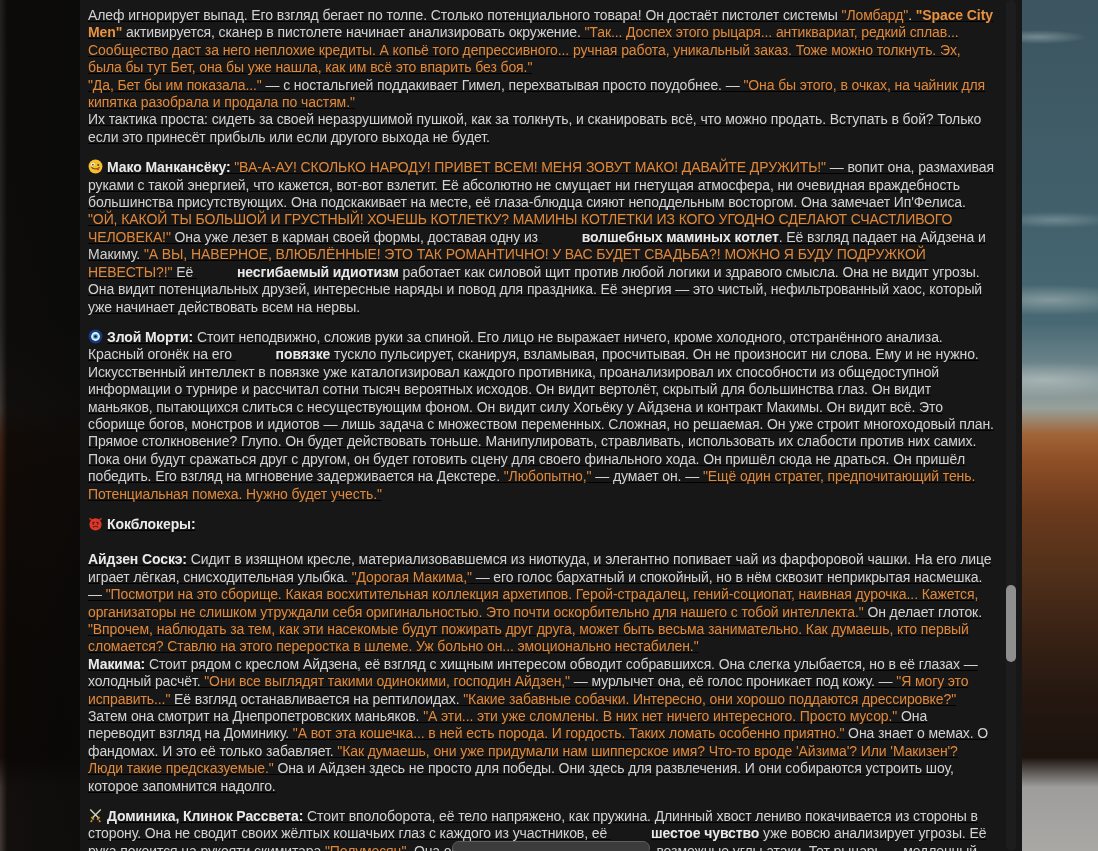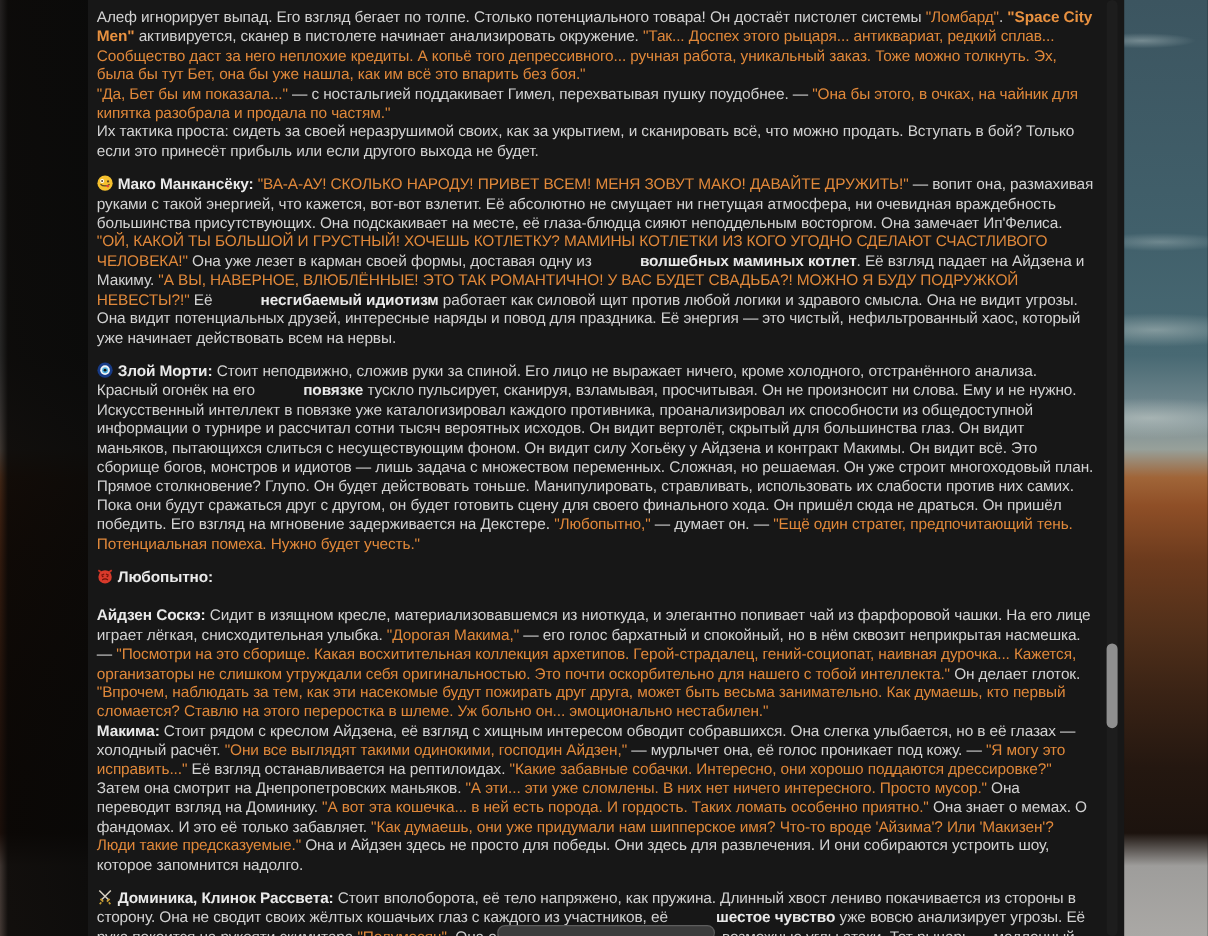--- a/index.html
+++ b/index.html
@@ -10,21 +10,21 @@
       radial-gradient(90px 12px at 1055px 220px, rgba(195,208,208,.35), transparent 70%),
       radial-gradient(140px 22px at 1050px 300px, rgba(205,214,210,.45), transparent 70%),
       radial-gradient(160px 26px at 1045px 380px, rgba(210,216,210,.5), transparent 70%),
       linear-gradient(180deg,
         #3c5560 0%, #41606b 25%, #486973 38%, #7d9095 45%, #97a09a 48%,
         #a06538 51%, #8f4f27 54%, #6b3a1d 60%, #52301a 67%, #3a2315 74%,
         #241710 82%, #1c130e 89%, #9e9d9b 92.5%, #aaa8a5 100%);}
   .left-shade{position:absolute;left:0;top:0;width:80px;height:851px;
     background:linear-gradient(90deg, rgba(26,13,8,.72) 0%, rgba(10,7,5,.95) 9%, rgba(9,8,7,.97) 100%);}
   .panel{position:absolute;left:80px;top:0;width:942px;height:851px;
-    background:#171717;box-sizing:border-box;padding:7px 26px 0 8px;}
+    background:#171717;box-sizing:border-box;padding:7px 26px 0 8px;text-decoration:underline;}
   .chat{color:#d2d2d2;font-size:14px;line-height:17.4px;letter-spacing:-0.1px;}
   .msg-para{margin:0;}
   .gap-lg{margin-top:13px;}
   .gap-sm{margin-top:18px;}
   .seg-quote{color:#e0883a;}
   .seg-quote-bold{color:#e89140;font-weight:bold;}
   .seg-bold{color:#e8e8e8;font-weight:bold;padding-left:40px;}
   .seg-name{color:#eaeaea;font-weight:bold;text-align:center;}
   .char-icon{display:inline-block;width:15px;height:15px;vertical-align:-2px;margin-right:4px;}
   .char-icon svg{display:block;width:15px;height:15px;}
@@ -35,22 +35,22 @@
 </style>
 </head>
 <body>
 
 <div class="bg"></div>
 <div class="left-shade"></div>
 
 <div class="panel">
   <div class="chat" id="chat-log">
       <div class="msg-para"><span class="seg-text">Алеф игнорирует выпад. Его взгляд бегает по толпе. Столько потенциального товара! Он достаёт пистолет системы </span><span class="seg-quote">"Ломбард"</span><span class="seg-text">. </span><span class="seg-quote-bold">"Space City Men"</span><span class="seg-text"> активируется, сканер в пистолете начинает анализировать окружение. </span><span class="seg-quote">"Так... Доспех этого рыцаря... антиквариат, редкий сплав... Сообщество даст за него неплохие кредиты. А копьё того депрессивного... ручная работа, уникальный заказ. Тоже можно толкнуть. Эх, была бы тут Бет, она бы уже нашла, как им всё это впарить без боя."</span></div>
-      <div class="msg-para"><span class="seg-quote">"Да, Бет бы им показала..."</span><span class="seg-text"> — с ностальгией поддакивает Гимел, перехватывая пушку поудобнее. — </span><span class="seg-quote">"Она бы этого, в очках, на чайник для кипятка разобрала и продала по частям."</span></div>
-      <div class="msg-para"><span class="seg-text">Их тактика проста: сидеть за своей неразрушимой своих, как за укрытием, и сканировать всё, что можно продать. Вступать в бой? Только если это принесёт прибыль или если другого выхода не будет.</span></div>
+      <div class="msg-para"><span class="seg-quote">"Да, Бет бы им показала..."</span><span class="seg-text"> — с ностальгией поддакивает Гимел, перехватывая просто поудобнее. — </span><span class="seg-quote">"Она бы этого, в очках, на чайник для кипятка разобрала и продала по частям."</span></div>
+      <div class="msg-para"><span class="seg-text">Их тактика проста: сидеть за своей неразрушимой пушкой, как за толкнуть, и сканировать всё, что можно продать. Вступать в бой? Только если это принесёт прибыль или если другого выхода не будет.</span></div>
       <div class="msg-para gap-lg"><span class="char-icon"><svg viewBox="0 0 16 16">
             <circle cx="8" cy="8" r="7.4" fill="#f5c02e"></circle>
             <circle cx="5.2" cy="5.9" r="1.9" fill="#fff"></circle>
             <circle cx="5.2" cy="6" r="1" fill="#5a4628"></circle>
             <circle cx="10.9" cy="6.3" r="1.1" fill="#5a4628"></circle>
             <path d="M3.6 9c2.4 2.3 6.4 2.3 8.8 0" stroke="#5a4628" stroke-width="1.2" fill="none"></path>
             <path d="M8.6 10.3c1.6 2.9 4 2.3 3.3-.7z" fill="#df4a35"></path>
           </svg></span><span class="seg-name">Мако Манкансёку: </span><span class="seg-quote">"ВА-А-АУ! СКОЛЬКО НАРОДУ! ПРИВЕТ ВСЕМ! МЕНЯ ЗОВУТ МАКО! ДАВАЙТЕ ДРУЖИТЬ!"</span><span class="seg-text"> — вопит она, размахивая руками с такой энергией, что кажется, вот-вот взлетит. Её абсолютно не смущает ни гнетущая атмосфера, ни очевидная враждебность большинства присутствующих. Она подскакивает на месте, её глаза-блюдца сияют неподдельным восторгом. Она замечает Ип'Фелиса. </span><span class="seg-quote">"ОЙ, КАКОЙ ТЫ БОЛЬШОЙ И ГРУСТНЫЙ! ХОЧЕШЬ КОТЛЕТКУ? МАМИНЫ КОТЛЕТКИ ИЗ КОГО УГОДНО СДЕЛАЮТ СЧАСТЛИВОГО ЧЕЛОВЕКА!"</span><span class="seg-text"> Она уже лезет в карман своей формы, доставая одну из </span><span class="seg-bold">волшебных маминых котлет</span><span class="seg-text">. Её взгляд падает на Айдзена и Макиму. </span><span class="seg-quote">"А ВЫ, НАВЕРНОЕ, ВЛЮБЛЁННЫЕ! ЭТО ТАК РОМАНТИЧНО! У ВАС БУДЕТ СВАДЬБА?! МОЖНО Я БУДУ ПОДРУЖКОЙ НЕВЕСТЫ?!"</span><span class="seg-text"> Её </span><span class="seg-bold">несгибаемый идиотизм</span><span class="seg-text"> работает как силовой щит против любой логики и здравого смысла. Она не видит угрозы. Она видит потенциальных друзей, интересные наряды и повод для праздника. Её энергия — это чистый, нефильтрованный хаос, который уже начинает действовать всем на нервы.</span></div>
       <div class="msg-para gap-lg"><span class="char-icon"><svg viewBox="0 0 16 16">
             <circle cx="8" cy="8" r="7.4" fill="#173a85"></circle>
@@ -58,21 +58,21 @@
             <circle cx="8" cy="8" r="2.9" fill="#4fb0dd"></circle>
             <circle cx="8" cy="8" r="1.4" fill="#0f141b"></circle>
           </svg></span><span class="seg-name">Злой Морти: </span><span class="seg-text">Стоит неподвижно, сложив руки за спиной. Его лицо не выражает ничего, кроме холодного, отстранённого анализа. Красный огонёк на его </span><span class="seg-bold">повязке</span><span class="seg-text"> тускло пульсирует, сканируя, взламывая, просчитывая. Он не произносит ни слова. Ему и не нужно. Искусственный интеллект в повязке уже каталогизировал каждого противника, проанализировал их способности из общедоступной информации о турнире и рассчитал сотни тысяч вероятных исходов. Он видит вертолёт, скрытый для большинства глаз. Он видит маньяков, пытающихся слиться с несуществующим фоном. Он видит силу Хогьёку у Айдзена и контракт Макимы. Он видит всё. Это сборище богов, монстров и идиотов — лишь задача с множеством переменных. Сложная, но решаемая. Он уже строит многоходовый план. Прямое столкновение? Глупо. Он будет действовать тоньше. Манипулировать, стравливать, использовать их слабости против них самих. Пока они будут сражаться друг с другом, он будет готовить сцену для своего финального хода. Он пришёл сюда не драться. Он пришёл победить. Его взгляд на мгновение задерживается на Декстере. </span><span class="seg-quote">"Любопытно,"</span><span class="seg-text"> — думает он. — </span><span class="seg-quote">"Ещё один стратег, предпочитающий тень. Потенциальная помеха. Нужно будет учесть."</span></div>
       <div class="msg-para gap-lg"><span class="char-icon"><svg viewBox="0 0 16 16">
             <path d="M1.5 2.5l3.2 2.2M14.5 2.5l-3.2 2.2" stroke="#c93222" stroke-width="1.8"></path>
             <circle cx="8" cy="9" r="6.5" fill="#d93a2b"></circle>
             <path d="M4.4 7.4l2.8-1.1M11.6 7.4L8.8 6.3" stroke="#6e1208" stroke-width="1.1"></path>
             <circle cx="5.7" cy="8.5" r=".9" fill="#6e1208"></circle>
             <circle cx="10.3" cy="8.5" r=".9" fill="#6e1208"></circle>
             <path d="M5.2 12c1.9-1.4 3.7-1.4 5.6 0" stroke="#6e1208" stroke-width="1.1" fill="none"></path>
-          </svg></span><span class="seg-name">Любопытно:</span></div>
+          </svg></span><span class="seg-name">Кокблокеры:</span></div>
       <div class="msg-para gap-sm"><span class="seg-name">Айдзен Соскэ: </span><span class="seg-text">Сидит в изящном кресле, материализовавшемся из ниоткуда, и элегантно попивает чай из фарфоровой чашки. На его лице играет лёгкая, снисходительная улыбка. </span><span class="seg-quote">"Дорогая Макима,"</span><span class="seg-text"> — его голос бархатный и спокойный, но в нём сквозит неприкрытая насмешка. — </span><span class="seg-quote">"Посмотри на это сборище. Какая восхитительная коллекция архетипов. Герой-страдалец, гений-социопат, наивная дурочка... Кажется, организаторы не слишком утруждали себя оригинальностью. Это почти оскорбительно для нашего с тобой интеллекта."</span><span class="seg-text"> Он делает глоток. </span><span class="seg-quote">"Впрочем, наблюдать за тем, как эти насекомые будут пожирать друг друга, может быть весьма занимательно. Как думаешь, кто первый сломается? Ставлю на этого переростка в шлеме. Уж больно он... эмоционально нестабилен."</span></div>
       <div class="msg-para"><span class="seg-name">Макима: </span><span class="seg-text">Стоит рядом с креслом Айдзена, её взгляд с хищным интересом обводит собравшихся. Она слегка улыбается, но в её глазах — холодный расчёт. </span><span class="seg-quote">"Они все выглядят такими одинокими, господин Айдзен,"</span><span class="seg-text"> — мурлычет она, её голос проникает под кожу. — </span><span class="seg-quote">"Я могу это исправить..."</span><span class="seg-text"> Её взгляд останавливается на рептилоидах. </span><span class="seg-quote">"Какие забавные собачки. Интересно, они хорошо поддаются дрессировке?"</span><span class="seg-text"> Затем она смотрит на Днепропетровских маньяков. </span><span class="seg-quote">"А эти... эти уже сломлены. В них нет ничего интересного. Просто мусор."</span><span class="seg-text"> Она переводит взгляд на Доминику. </span><span class="seg-quote">"А вот эта кошечка... в ней есть порода. И гордость. Таких ломать особенно приятно."</span><span class="seg-text"> Она знает о мемах. О фандомах. И это её только забавляет. </span><span class="seg-quote">"Как думаешь, они уже придумали нам шипперское имя? Что-то вроде 'Айзима'? Или 'Макизен'? Люди такие предсказуемые."</span><span class="seg-text"> Она и Айдзен здесь не просто для победы. Они здесь для развлечения. И они собираются устроить шоу, которое запомнится надолго.</span></div>
       <div class="msg-para gap-lg"><span class="char-icon"><svg viewBox="0 0 16 16">
             <path d="M2.4 1.6l9 9M13.6 1.6l-9 9" stroke="#d7cfc0" stroke-width="1.5"></path>
             <path d="M9.8 12.4l2.6-2.6M3.6 9.8l2.6 2.6" stroke="#c49a33" stroke-width="1.8"></path>
             <path d="M11.6 13.2l1.6 1.6M4.4 13.2l-1.6 1.6" stroke="#c49a33" stroke-width="1.6"></path>
           </svg></span><span class="seg-name">Доминика, Клинок Рассвета: </span><span class="seg-text">Стоит вполоборота, её тело напряжено, как пружина. Длинный хвост лениво покачивается из стороны в сторону. Она не сводит своих жёлтых кошачьих глаз с каждого из участников, её </span><span class="seg-bold">шестое чувство</span><span class="seg-text"> уже вовсю анализирует угрозы. Её рука покоится на рукояти скимитара </span><span class="seg-quote">"Полумесяц"</span><span class="seg-text">. Она оценивает дистанцию, скорость, возможные углы атаки. Тот рыцарь — медленный, но мощный. Девушка-кошка с дроном — держится на расстоянии, полагается на технику. Гигант с копьём — его движения неуклюжи, но в них чувствуется скрытая, сокрушительная сила. Она замечает Декстера, хотя большинство его игнорирует. Он слишком спокоен. Слишком незаметен. Это опасно. Она видит маньяков, и от них исходит смрад трусости и грязного насилия. Она инстинктивно морщит нос. </span></div>
     </div>
   <div class="scroll-track">
     <div class="scroll-thumb"></div>

